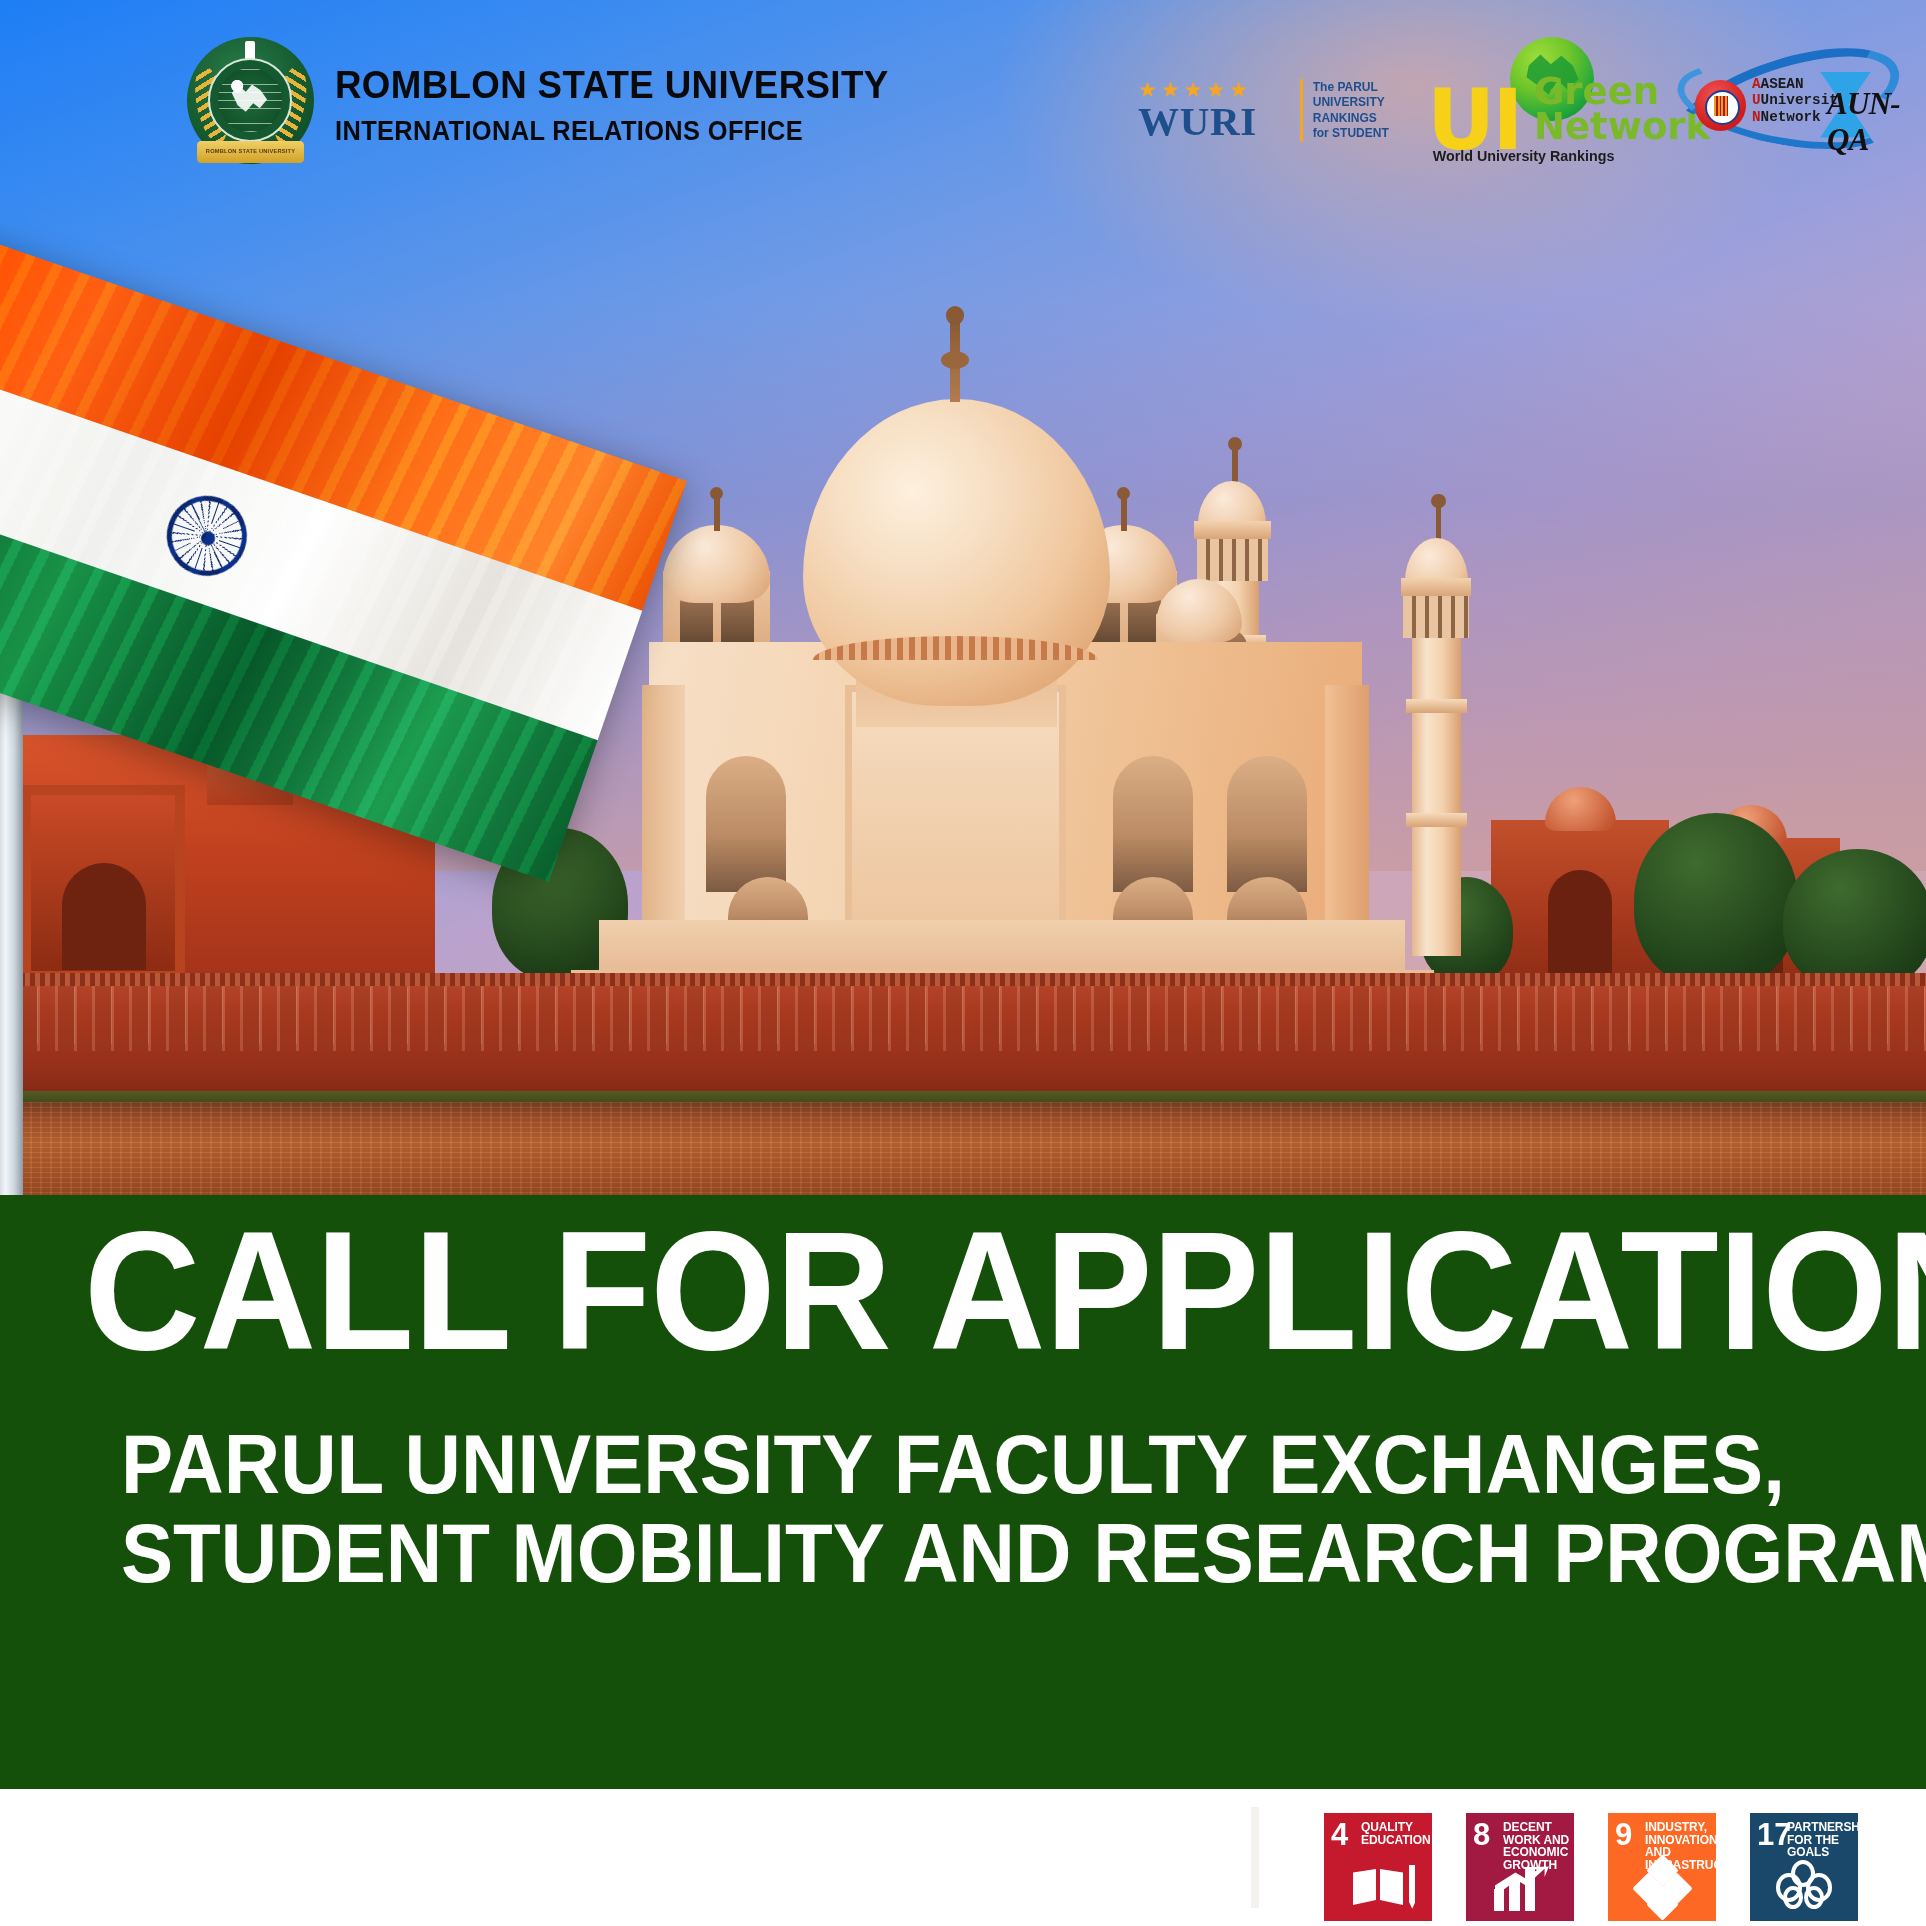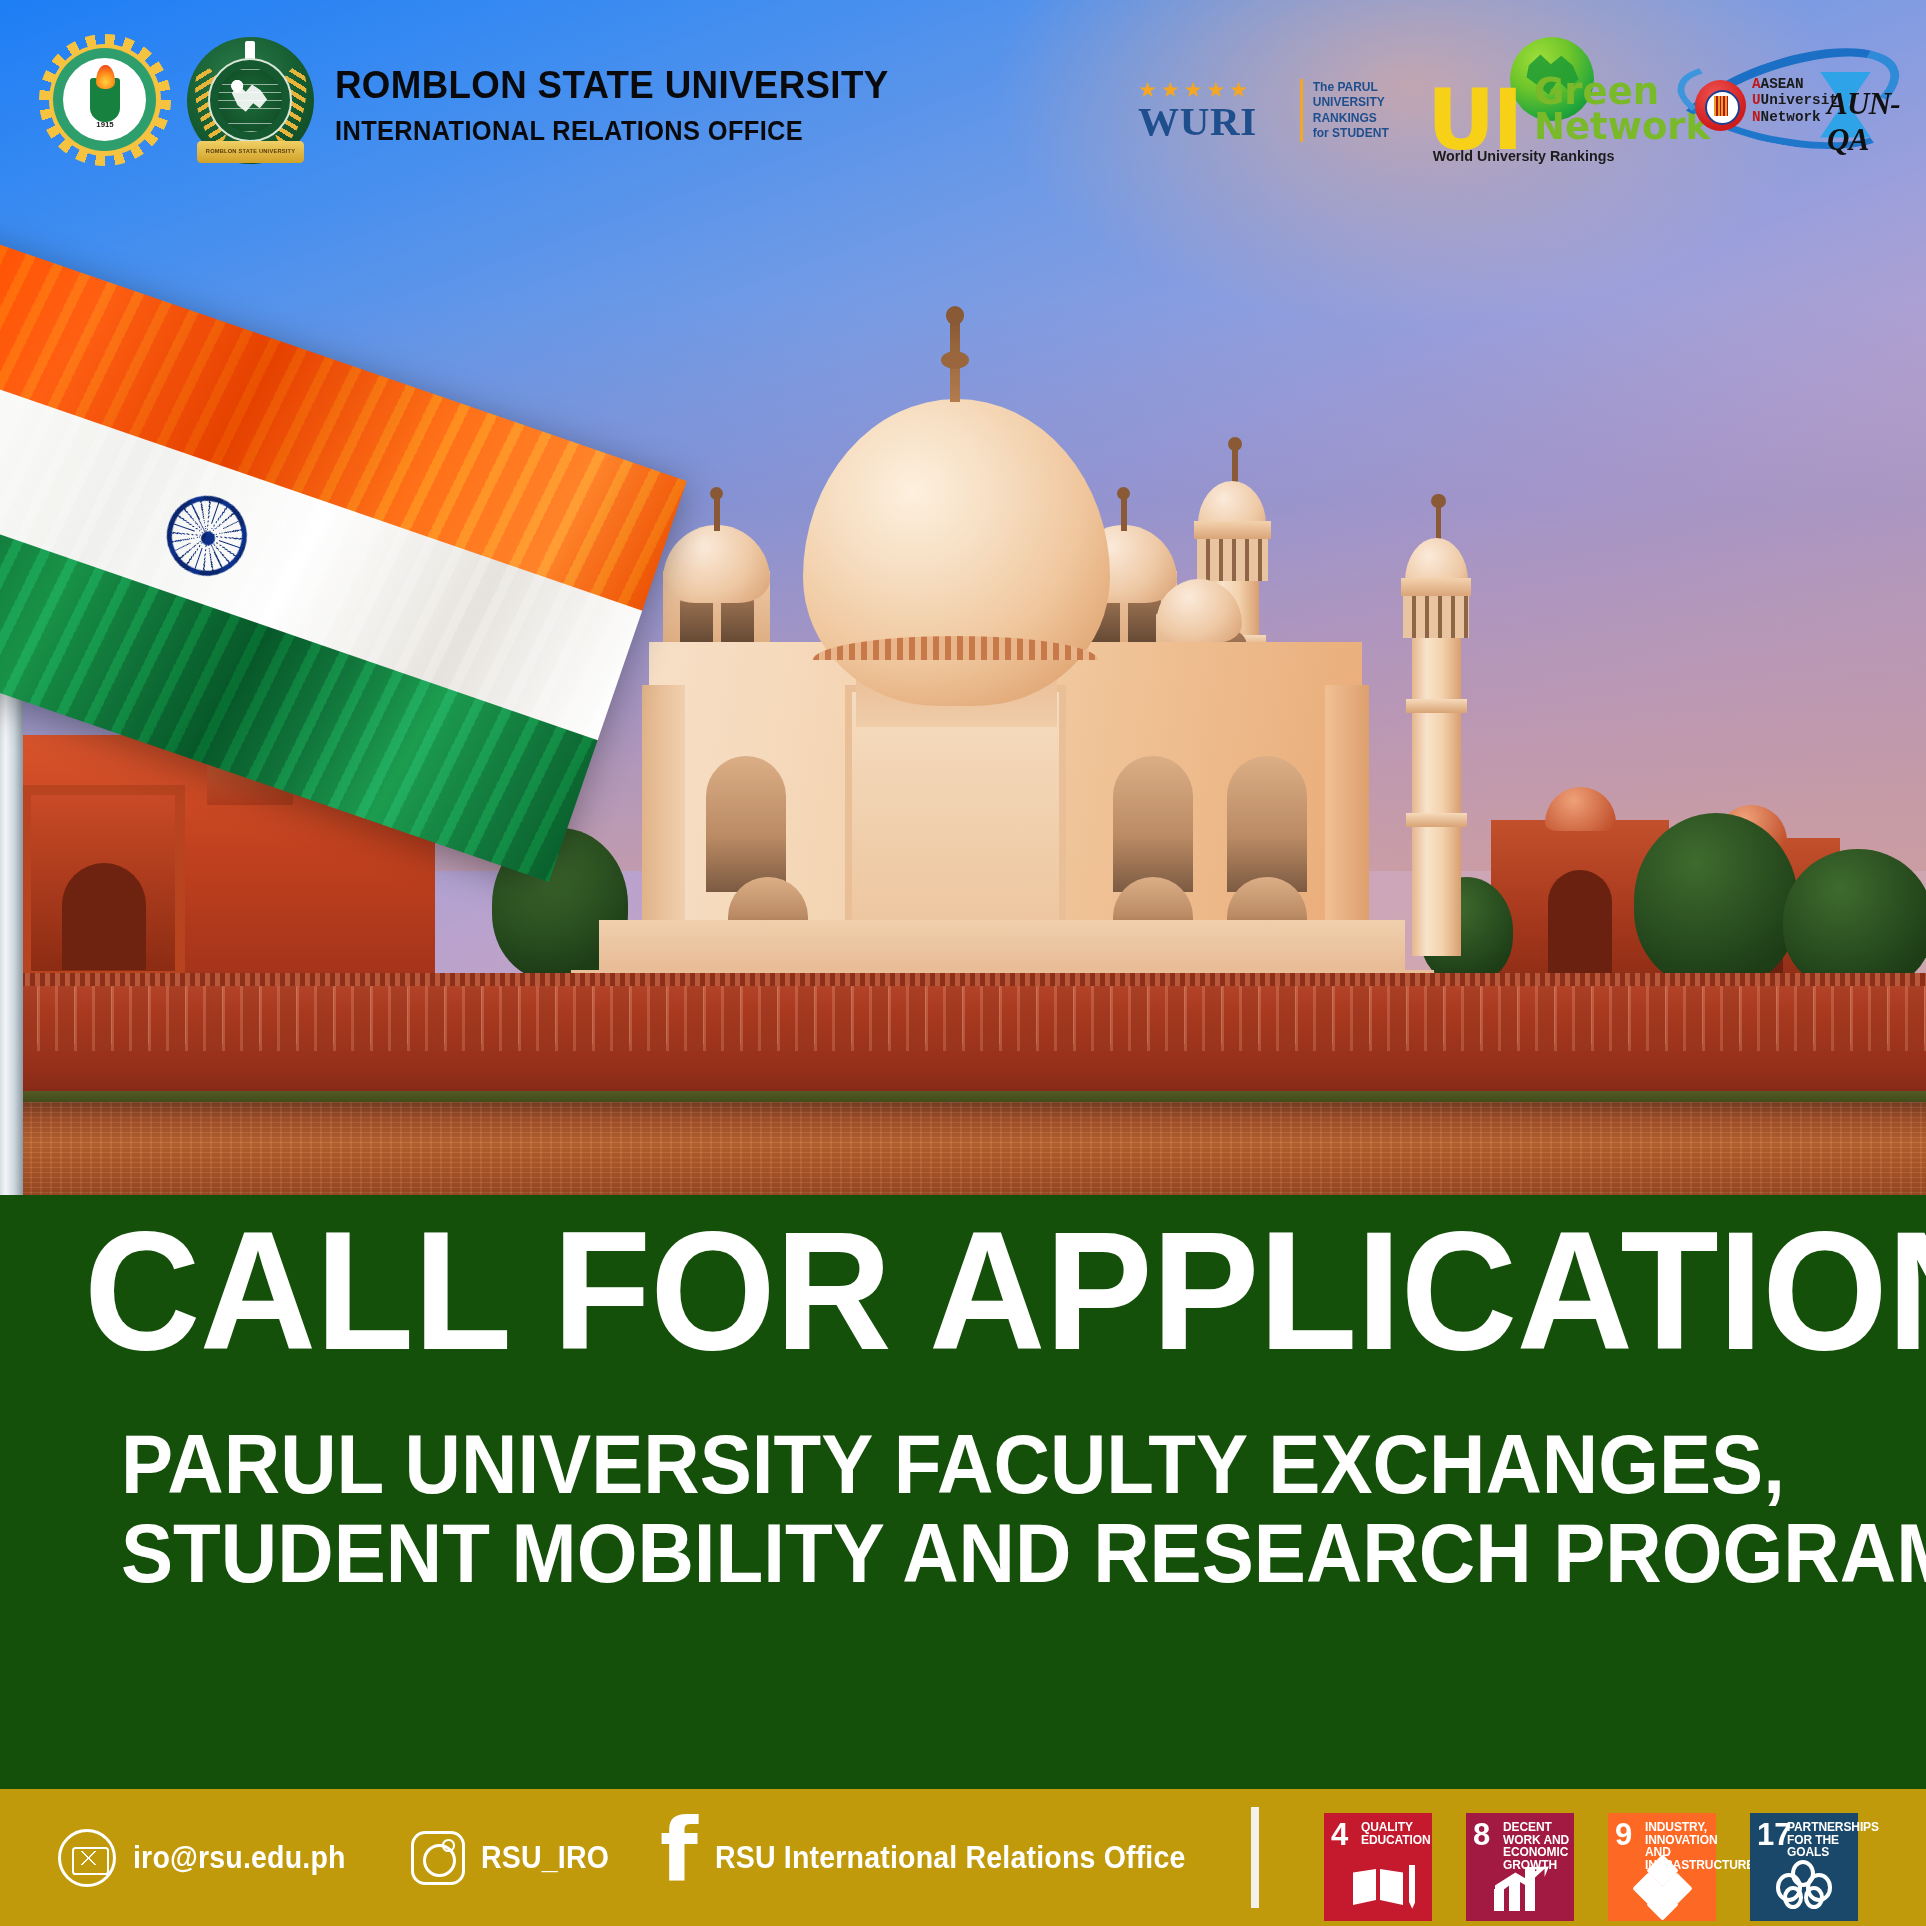--- a/index.html
+++ b/index.html
@@ -517,29 +517,20 @@
       <div class="band saffron"></div>
       <div class="band white"></div>
       <div class="band green"></div>
       <div class="chakra"></div>
       <div class="folds"></div>
     </div>
   </div>
 
   <div class="header">
 
-    <div class="seal seal-rsu">
-      <div class="gear"></div>
-      <div class="gear-inner"></div>
-      <div class="seal-ring"></div>
-      <div class="seal-white"></div>
-      <div class="seal-shield"></div>
-      <div class="seal-flame"></div>
-      <div class="seal-yr">1915</div>
-    </div>
 
     <div class="seal seal-iro">
       <div class="iro-disc"></div>
       <div class="laurel l"></div>
       <div class="laurel r"></div>
       <div class="iro-torch"></div>
       <div class="iro-inner"></div>
       <div class="iro-globe"></div>
       <div class="iro-ribbon">ROMBLON STATE UNIVERSITY</div>
     </div>
@@ -592,40 +583,20 @@
   </div>
 
   <div class="greenband">
     <div class="title-main">CALL FOR APPLICATION</div>
     <div class="title-sub">
       <div>PARUL UNIVERSITY FACULTY EXCHANGES,</div>
       <div>STUDENT MOBILITY AND RESEARCH PROGRAMS</div>
     </div>
   </div>
 
-  <div class="goldband">
-    <div class="contact-row">
-
-      <div class="c-item">
-        <span class="ic-mail"></span>
-        <span class="lbl">iro@rsu.edu.ph</span>
-      </div>
-
-      <div class="c-item">
-        <span class="ic-ig"></span>
-        <span class="lbl">RSU_IRO</span>
-      </div>
-
-      <div class="c-item">
-        <span class="ic-fb"></span>
-        <span class="lbl">RSU International Relations Office</span>
-      </div>
-
-    </div>
-  </div>
 
   <div class="divider"></div>
 
   <div class="sdg-row">
 
     <div class="sdg" style="background:#C5192D">
       <span class="num">4</span>
       <span class="txt">QUALITY EDUCATION</span>
       <span class="glyph">
         <span class="g-book">

